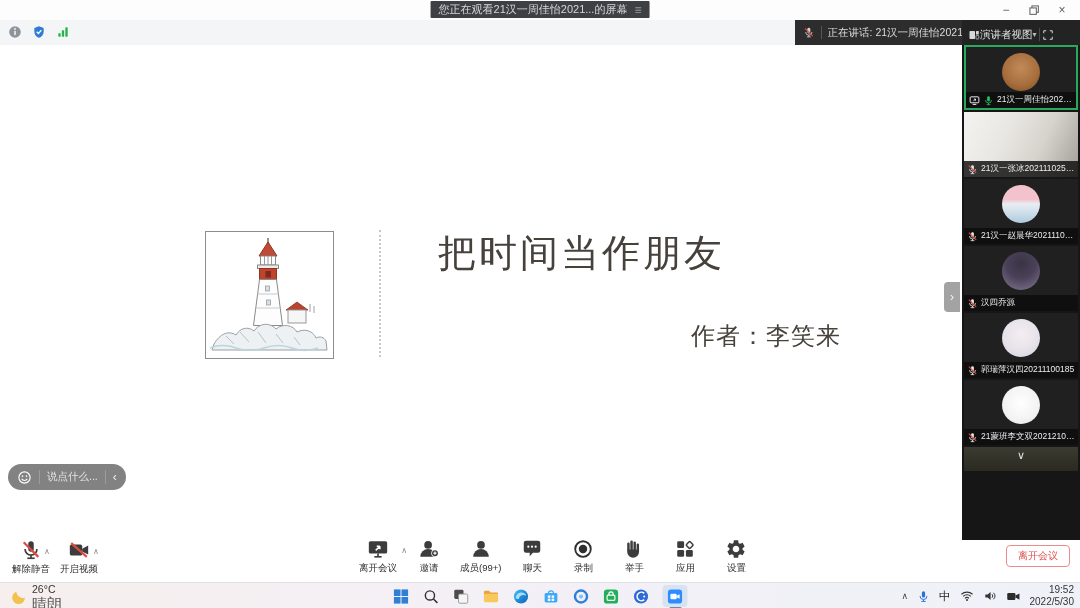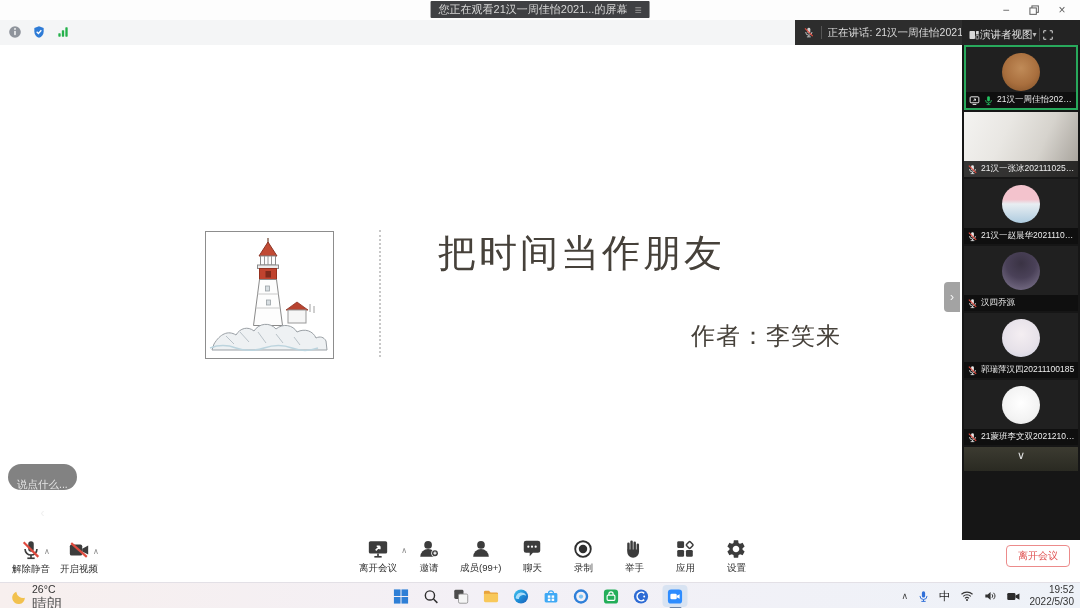--- a/index.html
+++ b/index.html
@@ -43,21 +43,21 @@
   .avatar{position:absolute;left:50%;top:6px;transform:translateX(-50%);width:38px;height:38px;border-radius:50%;}
   .videofill{position:absolute;inset:0;}
   .plabel{position:absolute;left:0;right:0;bottom:0;height:16px;background:rgba(12,12,12,.82);display:flex;align-items:center;gap:3px;padding:0 3px;box-sizing:border-box;}
   .pname{color:#ececec;font-size:8.5px;white-space:nowrap;overflow:hidden;text-overflow:ellipsis;}
   .guest-badge{width:12px;height:12px;border-radius:2px;background:#f08324;display:flex;align-items:center;justify-content:center;flex:none;}
   .thumb-more{position:relative;width:114px;height:24px;margin:0 2px;background:linear-gradient(180deg,#3c3b31,#2a2a22);overflow:hidden;}
   .more-chevron{position:absolute;left:50%;top:2px;transform:translateX(-50%);color:#e4e4e4;font-size:11px;}
   .panel-handle{left:944px;top:282px;width:16px;height:30px;background:#a3a3a3;border-radius:4px 0 0 4px;display:flex;align-items:center;justify-content:center;color:#f4f4f4;font-size:12px;}
 
   
-  .chatbar{left:8px;top:464px;height:26px;background:#828282;border-radius:13px;display:flex;align-items:center;padding:0 9px;gap:7px;flex-direction:column;}
+  .chatbar{left:8px;top:464px;height:26px;background:#828282;border-radius:13px;display:flex;align-items:center;padding:0 9px;gap:7px;}
   .chat-placeholder{color:#e3e3e3;font-size:10.5px;white-space:nowrap;}
   .chatbar .sep{width:1px;height:14px;background:#9c9c9c;}
   .chat-collapse{color:#f0f0f0;font-size:12px;}
 
   
   .tb-btn{position:absolute;display:flex;flex-direction:column;align-items:center;gap:2px;color:#2e2e2e;}
   .tb-label{font-size:9.5px;color:#2e2e2e;white-space:nowrap;}
   .tb-caret{position:absolute;font-size:8px;color:#8a8a8a;}
   .center-tools{left:358px;top:538px;display:flex;gap:11px;position:absolute;}
   .center-tools .tb2{position:relative;display:flex;flex-direction:column;align-items:center;gap:2px;min-width:40px;}

